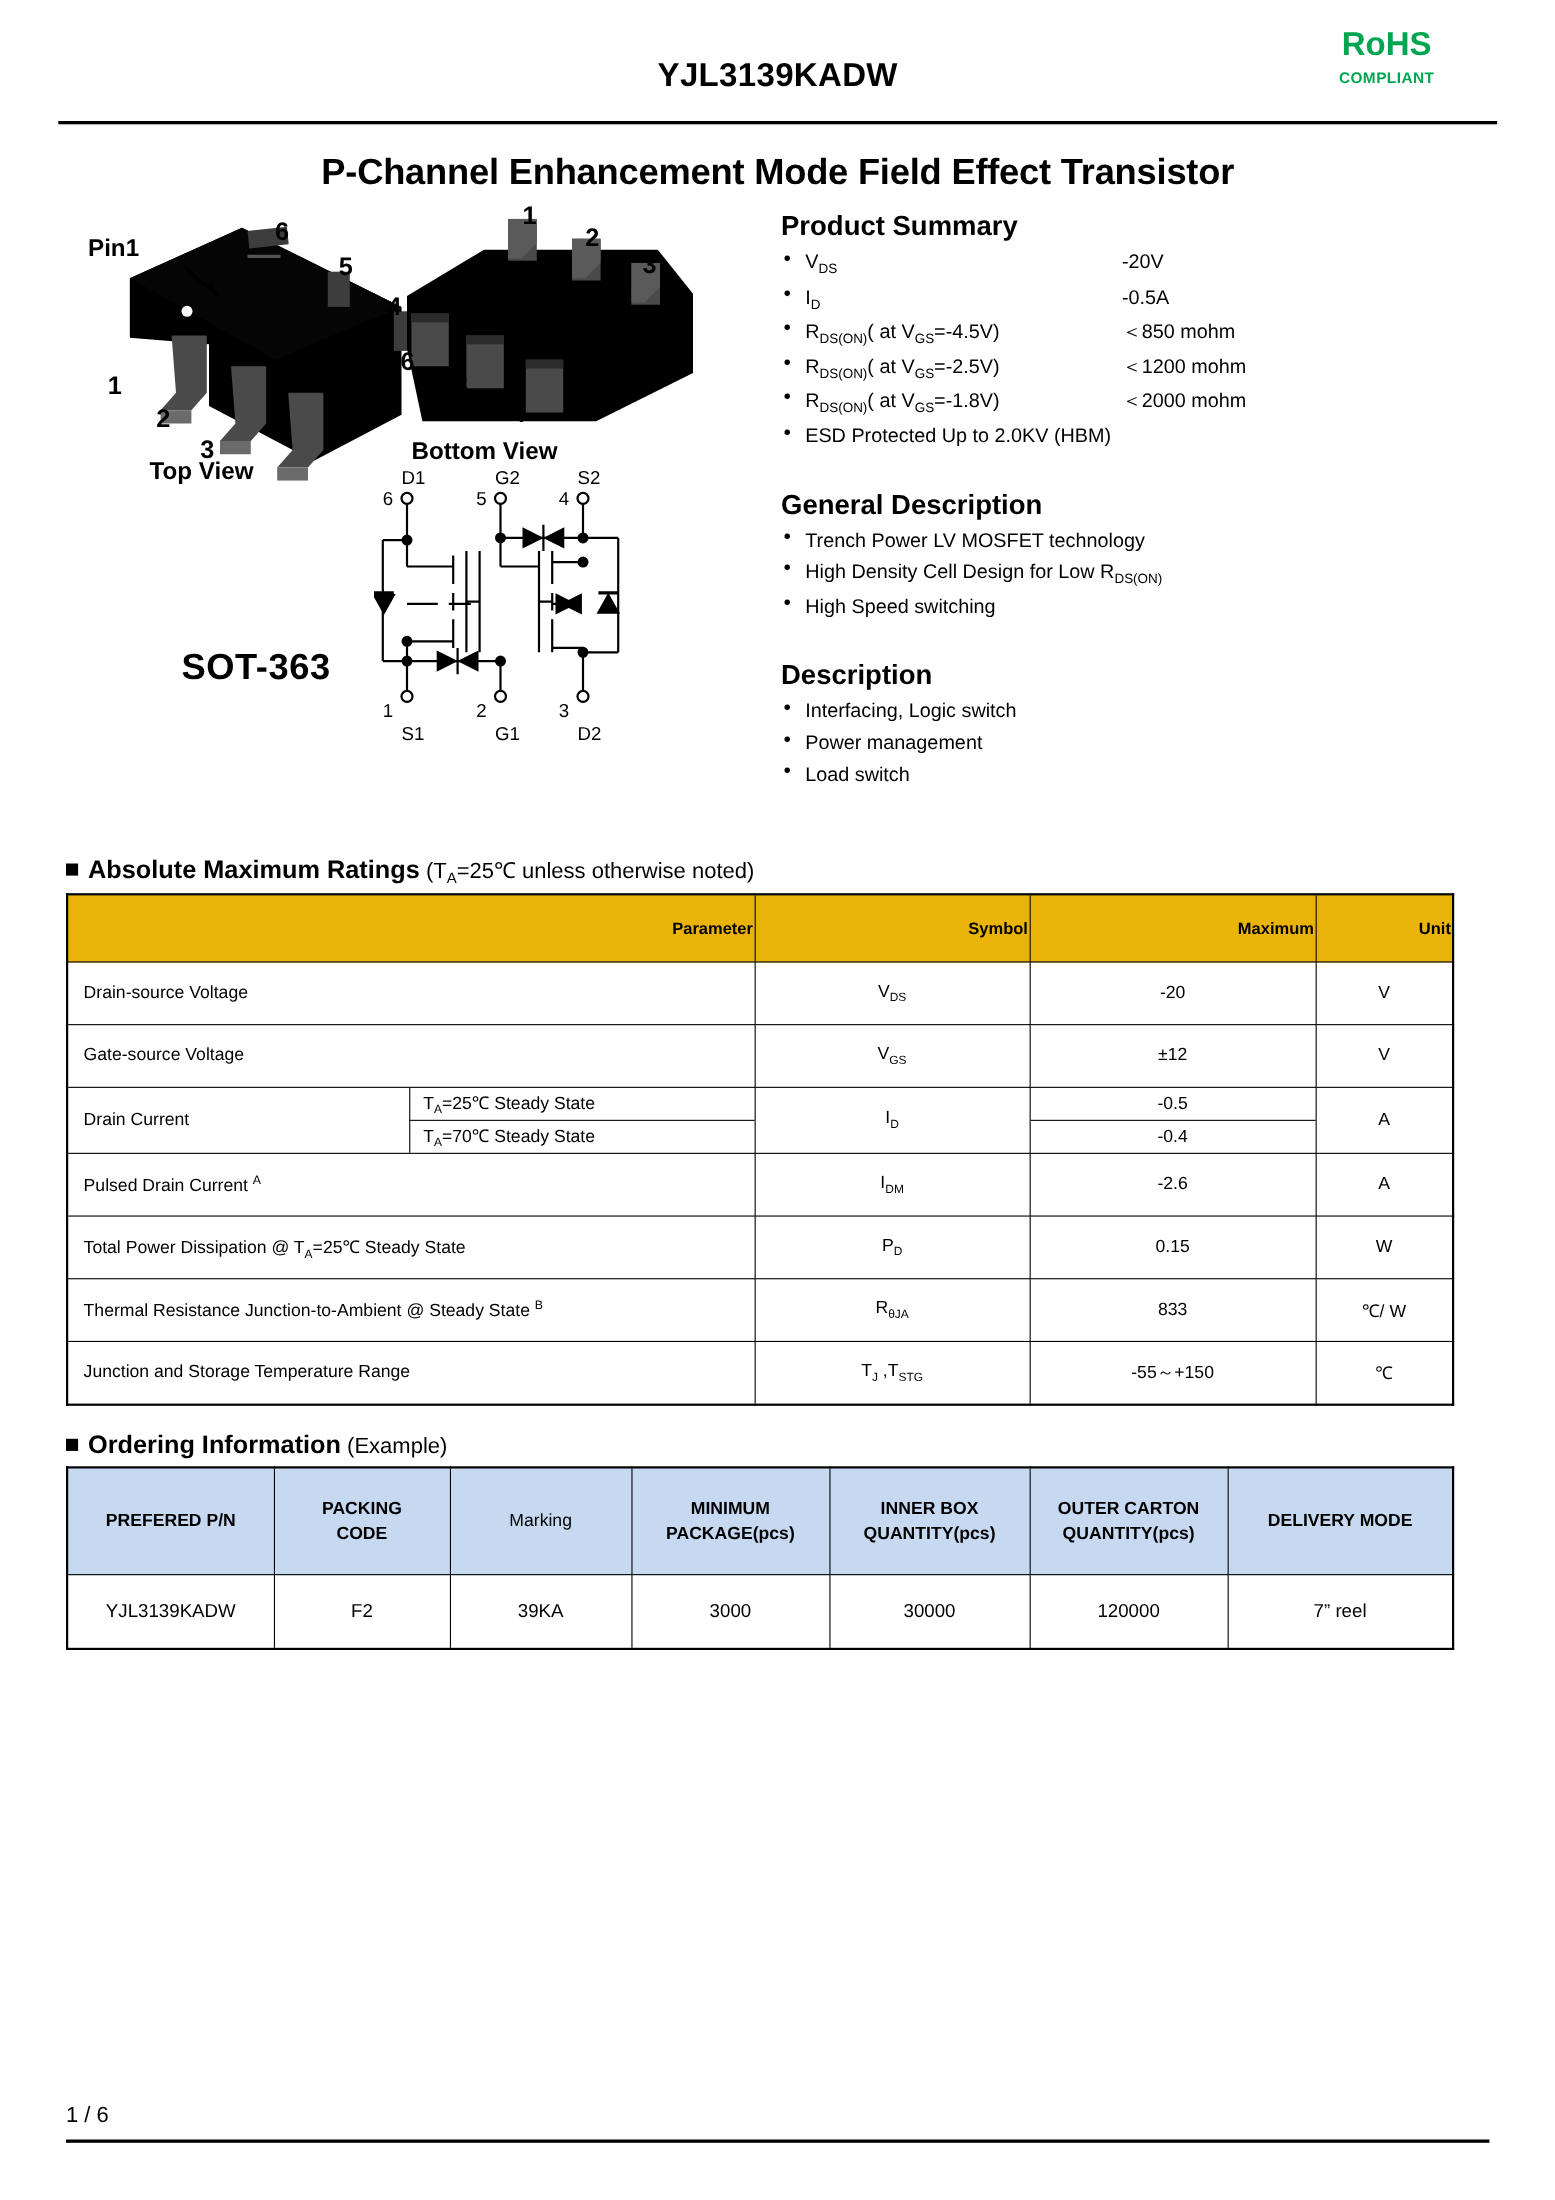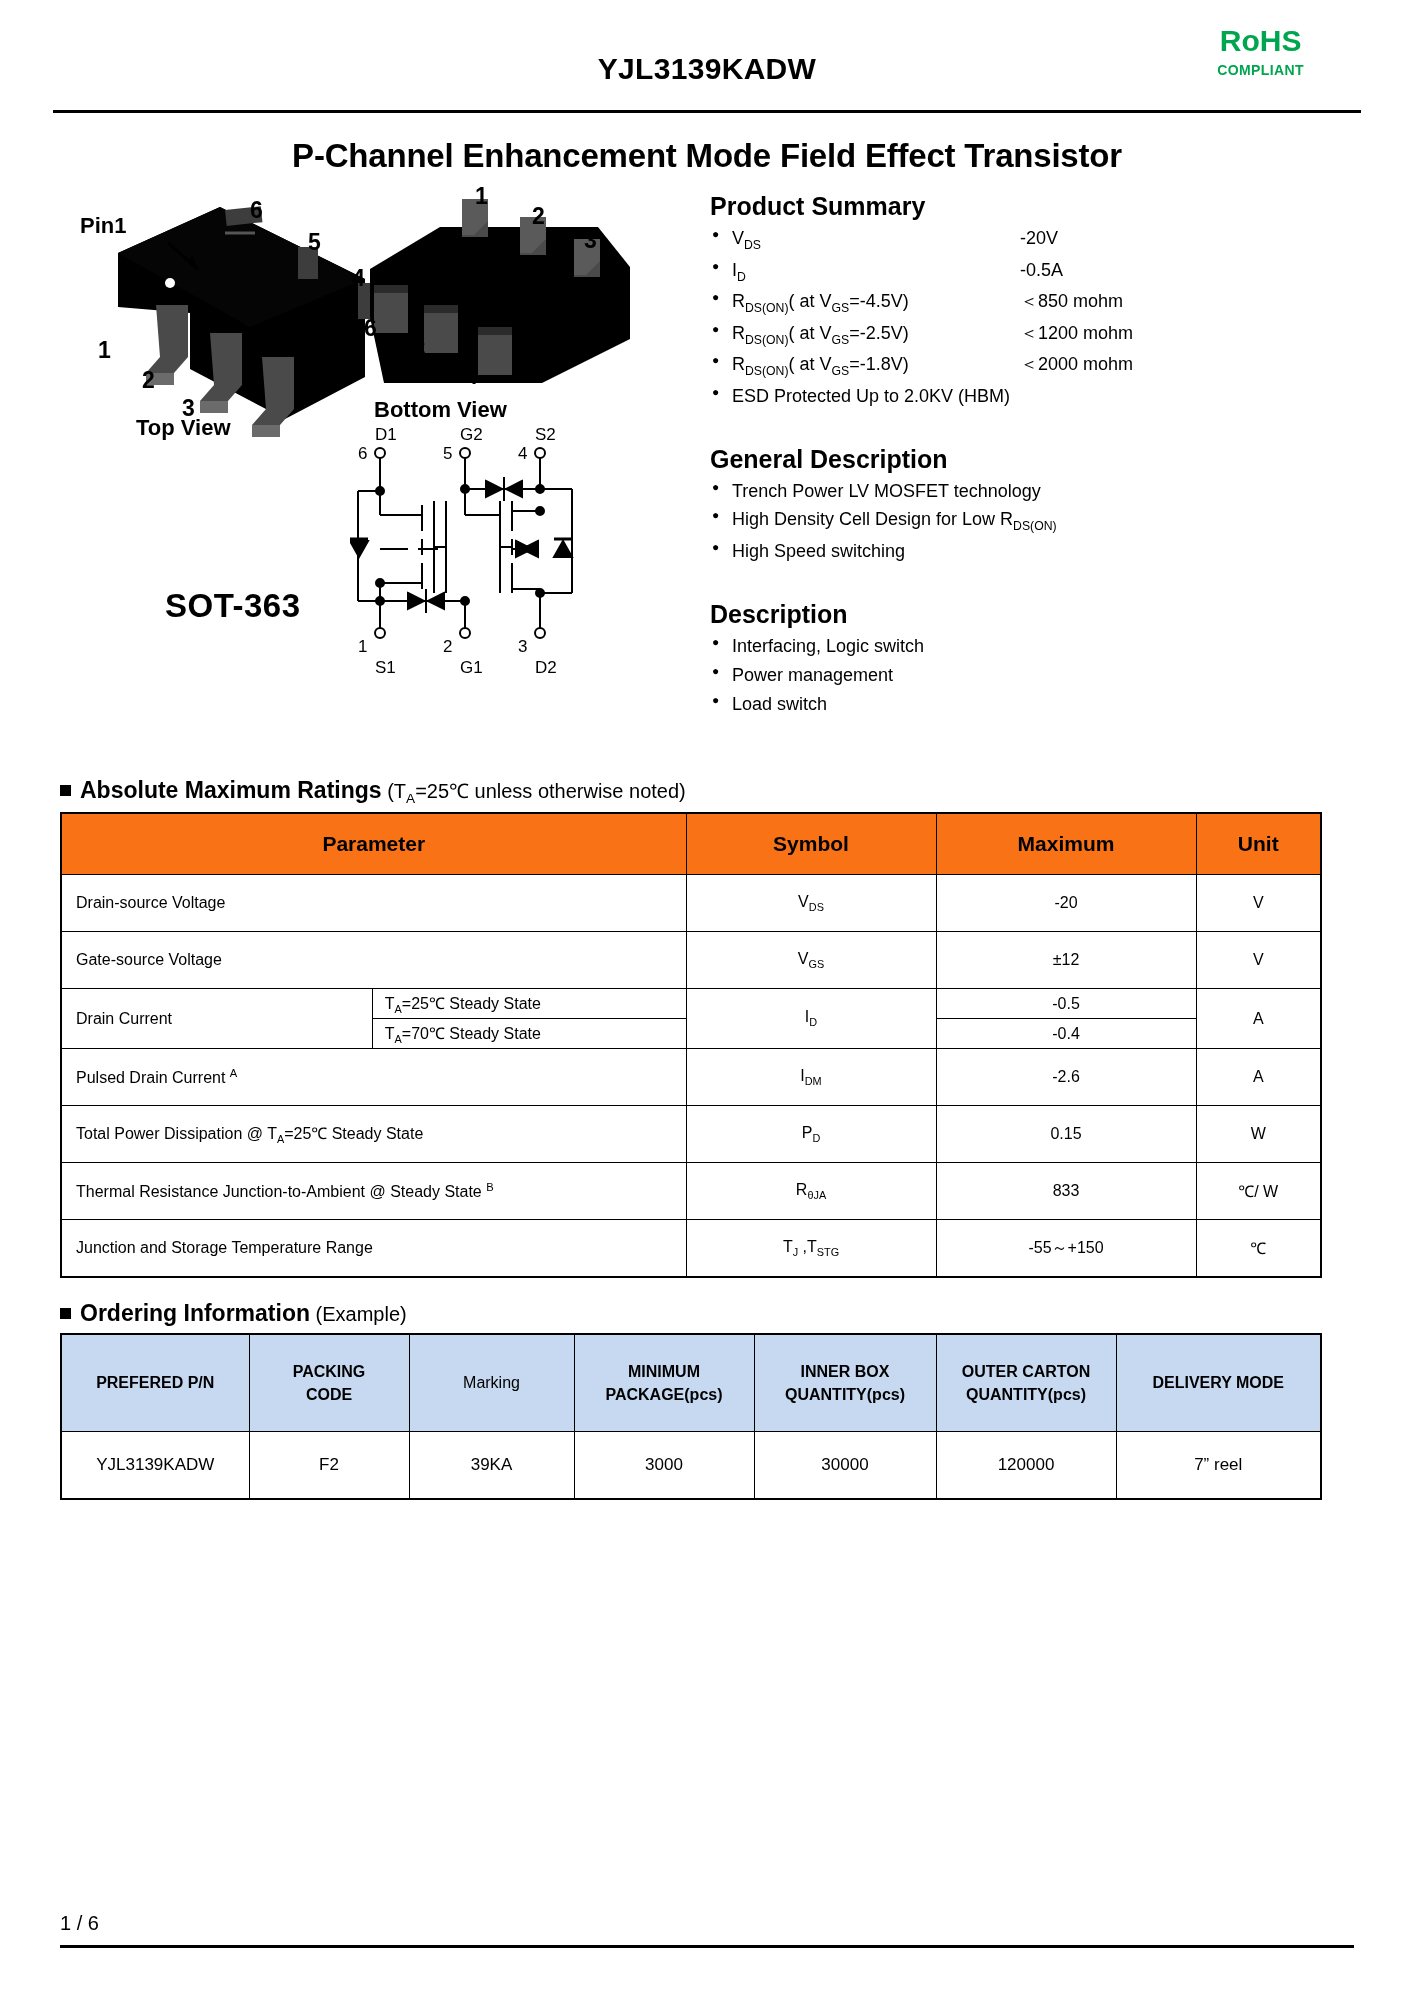--- a/index.html
+++ b/index.html
@@ -38,21 +38,21 @@
 
   
   .tbl-title{font-size:23px;font-weight:bold;margin:0 0 6px 0;}
   .tbl-title .sq{display:inline-block;width:11px;height:11px;background:#000;margin-right:9px;vertical-align:2px;}
   .tbl-title .note{font-weight:normal;font-size:20px;}
 
   
   table{border-collapse:collapse;width:1260px;table-layout:fixed;}
   .amr td,.amr th{border:1px solid #000;font-size:16px;}
   .amr{border:2px solid #000;}
-  .amr thead th{background:#f97316;height:58px;font-weight:bold;font-size:21px;text-align:center;}
+  .amr thead th{background:#eab308;height:58px;font-weight:bold;font-size:15px;text-align:right;}
   .amr tbody td{height:54px;}
   .amr .p{padding-left:14px;text-align:left;}
   .amr .c{text-align:center;}
 
   .ord{border:2px solid #000;}
   .ord th,.ord td{border:1px solid #000;text-align:center;}
   .ord th{background:#c6d9f1;font-weight:bold;font-size:16px;height:96px;line-height:1.45;padding:0 4px;}
   .ord td{height:64px;font-size:17px;}
   .ord .mark{font-weight:normal;}
 
@@ -128,21 +128,21 @@
       <div class="numlbl" style="left:415px;top:-4px;">1</div>
       <div class="numlbl" style="left:472px;top:16px;">2</div>
       <div class="numlbl" style="left:524px;top:40px;">3</div>
       <div class="numlbl" style="left:304px;top:128px;">6</div>
       <div class="numlbl" style="left:353px;top:152px;">5</div>
       <div class="numlbl" style="left:405px;top:176px;">4</div>
       <div class="viewlbl" style="left:314px;top:210px;">Bottom View</div>
 
       <div class="sot">SOT-363</div>
 
-      <div style="position:absolute;left:290px;top:238px;width:300px;height:240px;">
+      <div style="position:absolute;left:280px;top:238px;width:300px;height:240px;">
         <div style="position:absolute;left:25px;top:0;font-size:17px;">D1</div>
         <div style="position:absolute;left:110px;top:0;font-size:17px;">G2</div>
         <div style="position:absolute;left:185px;top:0;font-size:17px;">S2</div>
         <div style="position:absolute;left:8px;top:19px;font-size:17px;">6</div>
         <div style="position:absolute;left:93px;top:19px;font-size:17px;">5</div>
         <div style="position:absolute;left:168px;top:19px;font-size:17px;">4</div>
 
         <svg width="260" height="200" viewBox="0 0 260 200" style="position:absolute;left:0;top:18px;">
           <g stroke="#000" stroke-width="2" fill="none">
             <circle cx="30" cy="10" r="5" fill="#fff"></circle>

